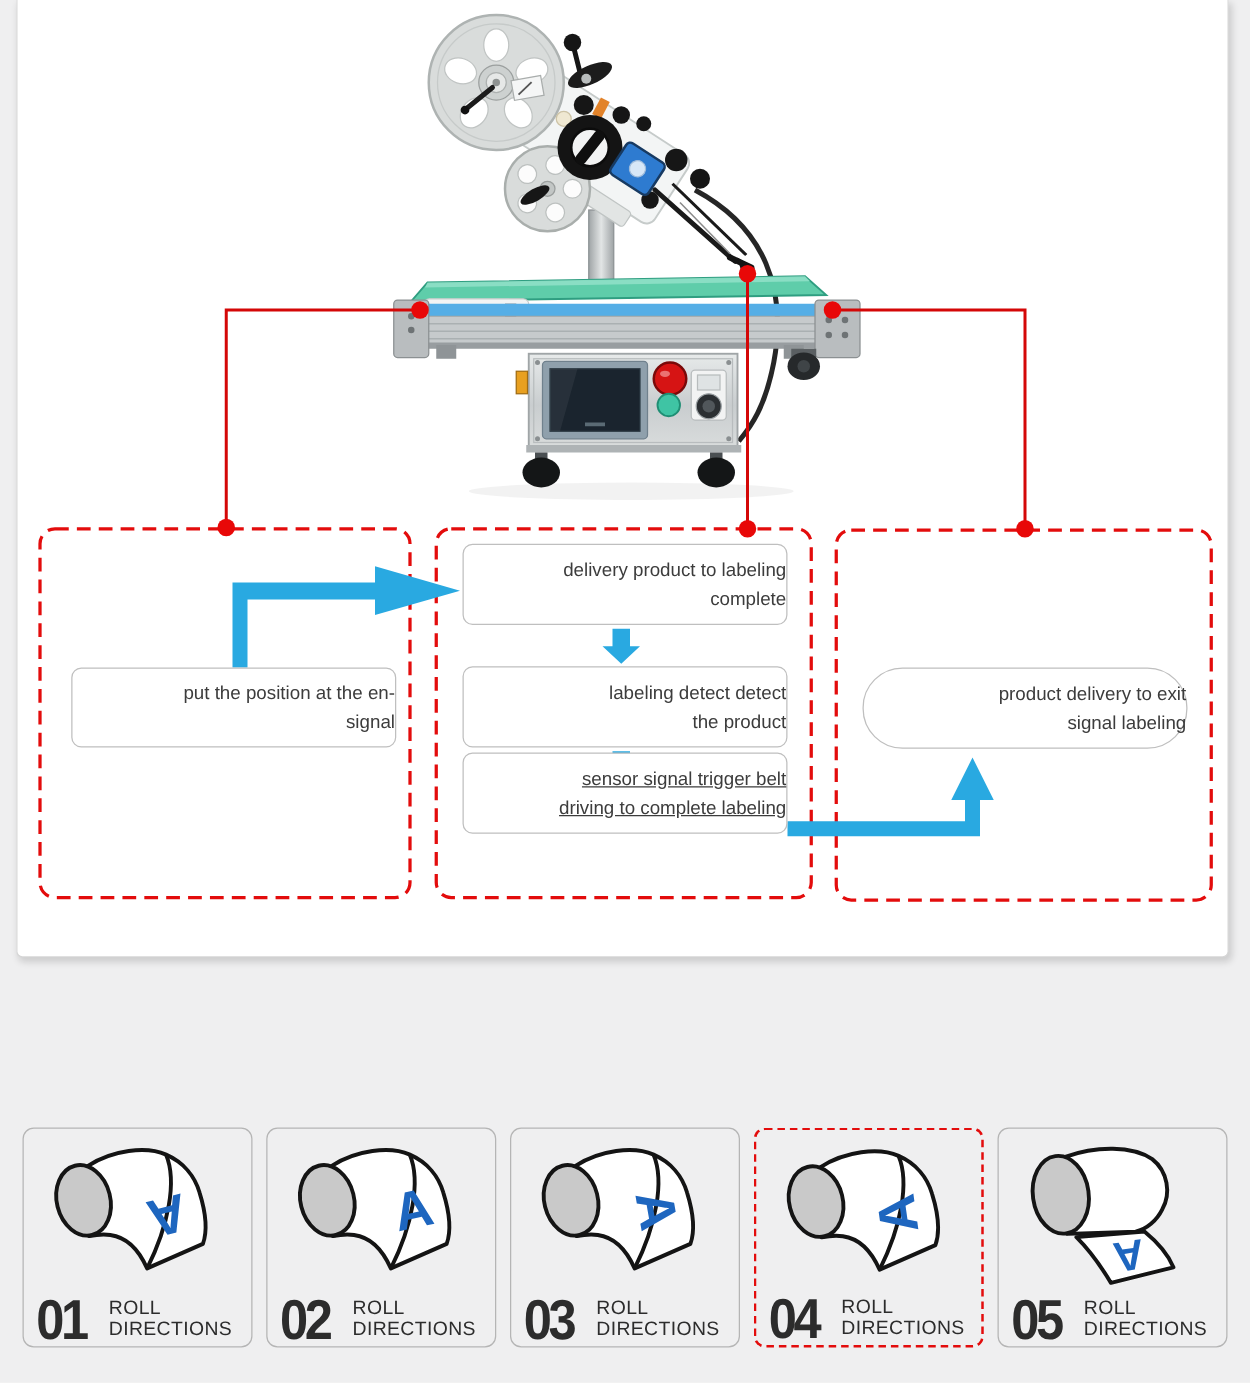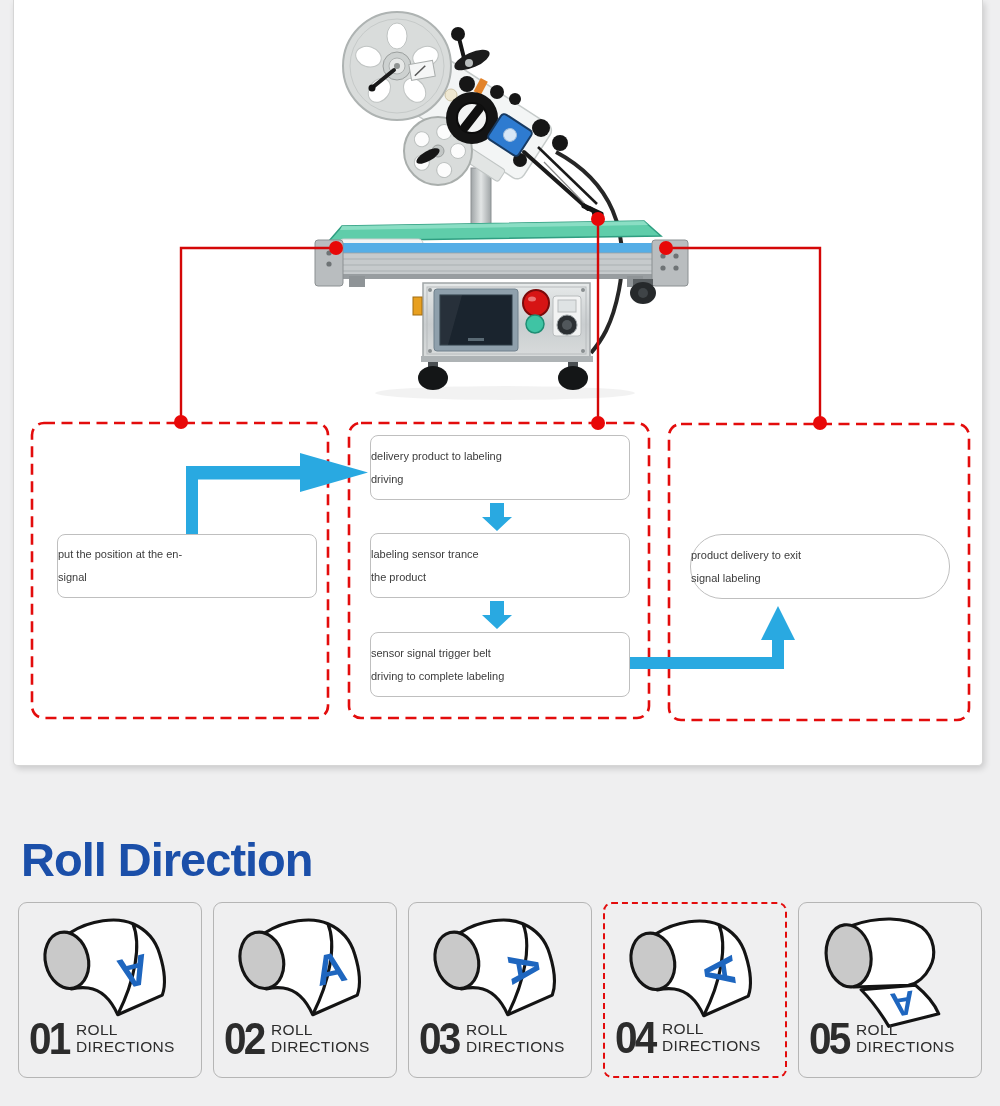--- a/index.html
+++ b/index.html
@@ -6,32 +6,32 @@
   .stage{position:relative;width:1000px;height:1106px;background:#efeff0;overflow:hidden;
          font-family:"Liberation Sans", sans-serif;}
   
   .white-card{position:absolute;left:13px;top:0;width:970px;height:766px;background:#ffffff;
               border:1px solid #d6d6d6;border-top:none;border-radius:0 0 5px 5px;
               box-shadow:2px 3px 6px rgba(0,0,0,.15);box-sizing:border-box;}
   .overlay{position:absolute;left:0;top:0;width:1000px;height:766px;}
   
   .step{position:absolute;background:#fff;border:1.6px solid #bfbfbf;border-radius:8px;
         box-sizing:border-box;display:flex;flex-direction:column;justify-content:center;
-        align-items:flex-start;text-align:center;font-size:11px;line-height:23px;color:#3c3c3c;
+        align-items:flex-end;text-align:center;font-size:15px;line-height:23px;color:#3c3c3c;
         z-index:5;}
   
   .roll-section{position:absolute;left:0;top:766px;width:1000px;height:340px;}
   .roll-title{position:absolute;left:21px;top:66px;margin:0;font-size:47px;font-weight:bold;
               letter-spacing:-1px;color:#1b4fa9;}
   .cards{position:absolute;left:18px;top:136px;display:flex;gap:11px;}
   .card{position:relative;width:184px;height:176px;box-sizing:border-box;background:#efeff0;
         border:1px solid #b5b5b5;border-radius:9px;}
   .card.highlighted{border:2.5px dashed #e30c0c;}
   .roll-icon{position:absolute;left:12px;top:10px;width:152px;height:116px;}
-  .card-caption{position:absolute;left:10px;bottom:18px;display:flex;align-items:center;gap:3px;}
+  .card-caption{position:absolute;left:10px;bottom:1px;display:flex;align-items:center;gap:14px;}
   .card-num{font-size:45px;font-weight:700;line-height:0.92;color:#2c2c2c;letter-spacing:-3px;
             transform:scaleX(.9);transform-origin:left bottom;}
   .card-lbl{display:flex;flex-direction:column;font-size:15.5px;line-height:1.12;color:#2c2c2c;
             letter-spacing:.3px;}
 </style>
 </head>
 <body>
 
 <div class="stage">
 
@@ -208,37 +208,36 @@
         <circle cx="820" cy="423" r="7"></circle>
     </g>
   </svg>
 
   <div class="step" style="left:57px;top:534px;width:260px;height:64px;">
     <span>put the position at the en-</span>
     <span>signal</span>
   </div>
   <div class="step" style="left:370px;top:435px;width:260px;height:65px;">
     <span>delivery product to labeling</span>
-    <span>driving</span>
+    <span>complete</span>
   </div>
   <div class="step" style="left:370px;top:533px;width:260px;height:65px;">
-    <span>labeling sensor trance</span>
+    <span>labeling detect detect</span>
     <span>the product</span>
   </div>
-  <div class="step" style="left:370px;top:632px;width:260px;height:65px;">
+  <div class="step" style="left:370px;top:602px;width:260px;height:65px;text-decoration:underline;">
     <span>sensor signal trigger  belt</span>
     <span>driving to complete labeling</span>
   </div>
   <div class="step" style="left:690px;top:534px;width:260px;height:65px;border-radius:32px;">
     <span>product delivery to exit</span>
     <span>signal labeling</span>
   </div>
 
   <div class="roll-section">
-    <h2 class="roll-title">Roll Direction</h2>
     <div class="cards">
 
       <div class="card">
         <svg class="roll-icon" viewBox="0 0 170 130">
           <path d="M44,22 C66,8 96,4 114,12 C130,19 140,32 144,46 C149,62 152,78 147,92 L97,114 C89,96 79,86 64,84 C57,83 50,84 45,85 Z" fill="#fff" stroke="#141414" stroke-width="3.5" stroke-linejoin="round"></path>
           <path d="M114,12 C124,36 116,76 97,114" fill="none" stroke="#141414" stroke-width="3.5"></path>
           <ellipse transform="translate(40,53) rotate(-14)" rx="24" ry="32" fill="#c9c9c9" stroke="#141414" stroke-width="3.5"></ellipse>
           <text transform="translate(115,66) rotate(166)" font-size="48" font-weight="bold" fill="#1e66bf" text-anchor="middle" dominant-baseline="central">A</text>
         </svg>
         <div class="card-caption">

